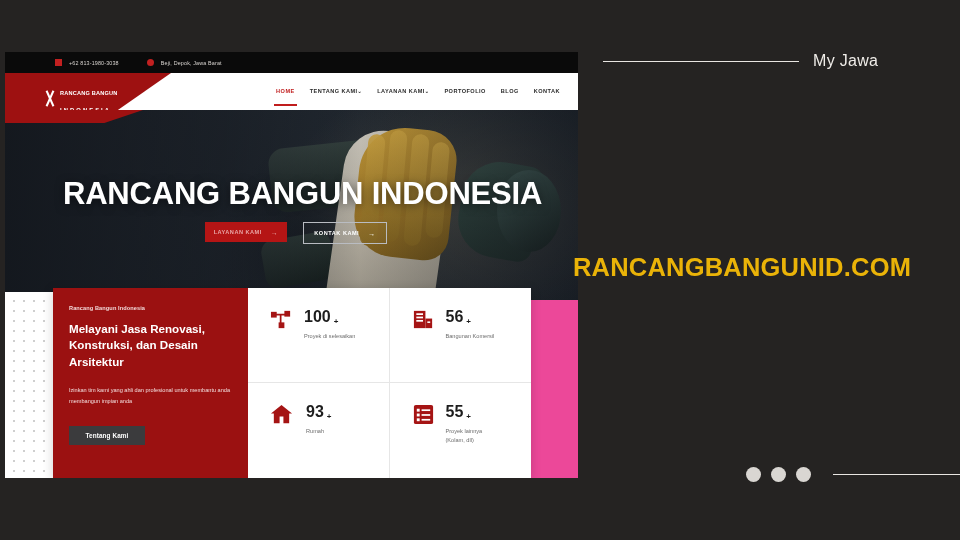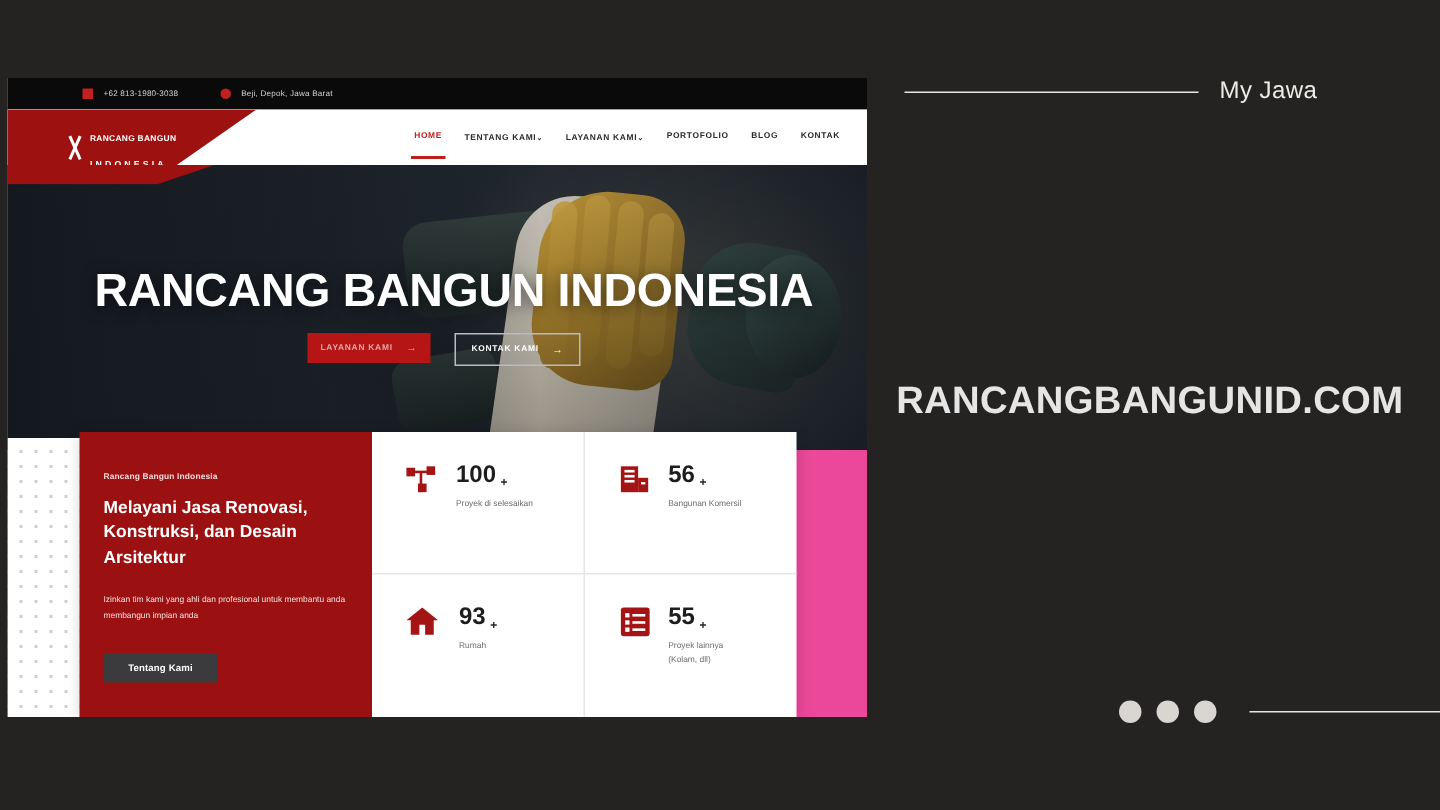--- a/index.html
+++ b/index.html
@@ -12,22 +12,21 @@
   .slide{position:relative;width:960px;height:540px;background:#252322;}
 
   
   .panel{position:absolute;left:573px;top:0;width:387px;height:540px;}
   .mywork-row{position:absolute;top:52px;left:30px;width:340px;display:flex;align-items:center;gap:14px;}
   .mywork-line{flex:1 1 auto;height:1px;background:#e9e6e2;max-width:196px;}
   .mywork-label{font-size:16px;color:#efece8;letter-spacing:.3px;white-space:nowrap;font-weight:400;}
 
   .site-title{
     position:absolute;top:253px;left:0;width:387px;
-    text-align:center;
-    font-size:25.5px;font-weight:700;color:#e5e5e5;
+    font-size:25.5px;font-weight:700;color:#eab308;
     letter-spacing:.2px;white-space:nowrap;
   }
 
   .dots-row{position:absolute;top:467px;left:173px;display:flex;align-items:center;gap:10px;width:214px;}
   .dot{width:15px;height:15px;border-radius:50%;background:#d9d6d2;flex:0 0 auto;}
   .dots-line{flex:1 1 auto;height:1px;background:#e9e6e2;margin-left:12px;}
 
   
   .site{
     position:absolute;left:5px;top:52px;width:573px;height:426px;
@@ -120,21 +119,21 @@
   .btn .arr{font-size:7px;}
 
   
   .dotband{position:absolute;left:0;top:240px;width:120px;height:186px;background:#ffffff;
     background-image:radial-gradient(#cfcfcf 1px, transparent 1.1px);
     background-size:10px 10px;background-position:4px 4px;}
 
   
   .cards{position:absolute;left:48px;top:236px;width:478px;height:190px;
     box-shadow:0 2px 10px rgba(0,0,0,.18);display:flex;}
-  .card-left{width:195px;background:#9b1111;color:#fff;padding:27px 16px 0 16px;box-sizing:border-box;}
+  .card-left{width:195px;background:#9b1111;color:#fff;padding:17px 16px 0 16px;box-sizing:border-box;}
   .cl-kicker{font-size:5.6px;font-weight:600;color:#f2d9d9;margin:0 0 10px;letter-spacing:.1px;}
   .cl-head{font-size:11.6px;font-weight:700;line-height:1.42;margin:0 0 15px;}
   .cl-desc{font-size:5.6px;line-height:1.85;color:#f3dede;margin:0 0 18px;}
   .cl-btn{display:inline-flex;align-items:center;justify-content:center;
     background:#3b3b3d;color:#fff;font-size:6.4px;font-weight:700;width:76px;height:19px;letter-spacing:.1px;}
 
   .card-right{flex:1;background:#fff;display:grid;grid-template-columns:1fr 1fr;grid-template-rows:1fr 1fr;}
   .stat{padding:20px 0 0 22px;box-sizing:border-box;display:flex;gap:11px;align-items:flex-start;}
   .stat.b1{border-right:1px solid #e6e6e6;border-bottom:1px solid #e6e6e6;}
   .stat.b2{border-bottom:1px solid #e6e6e6;}

